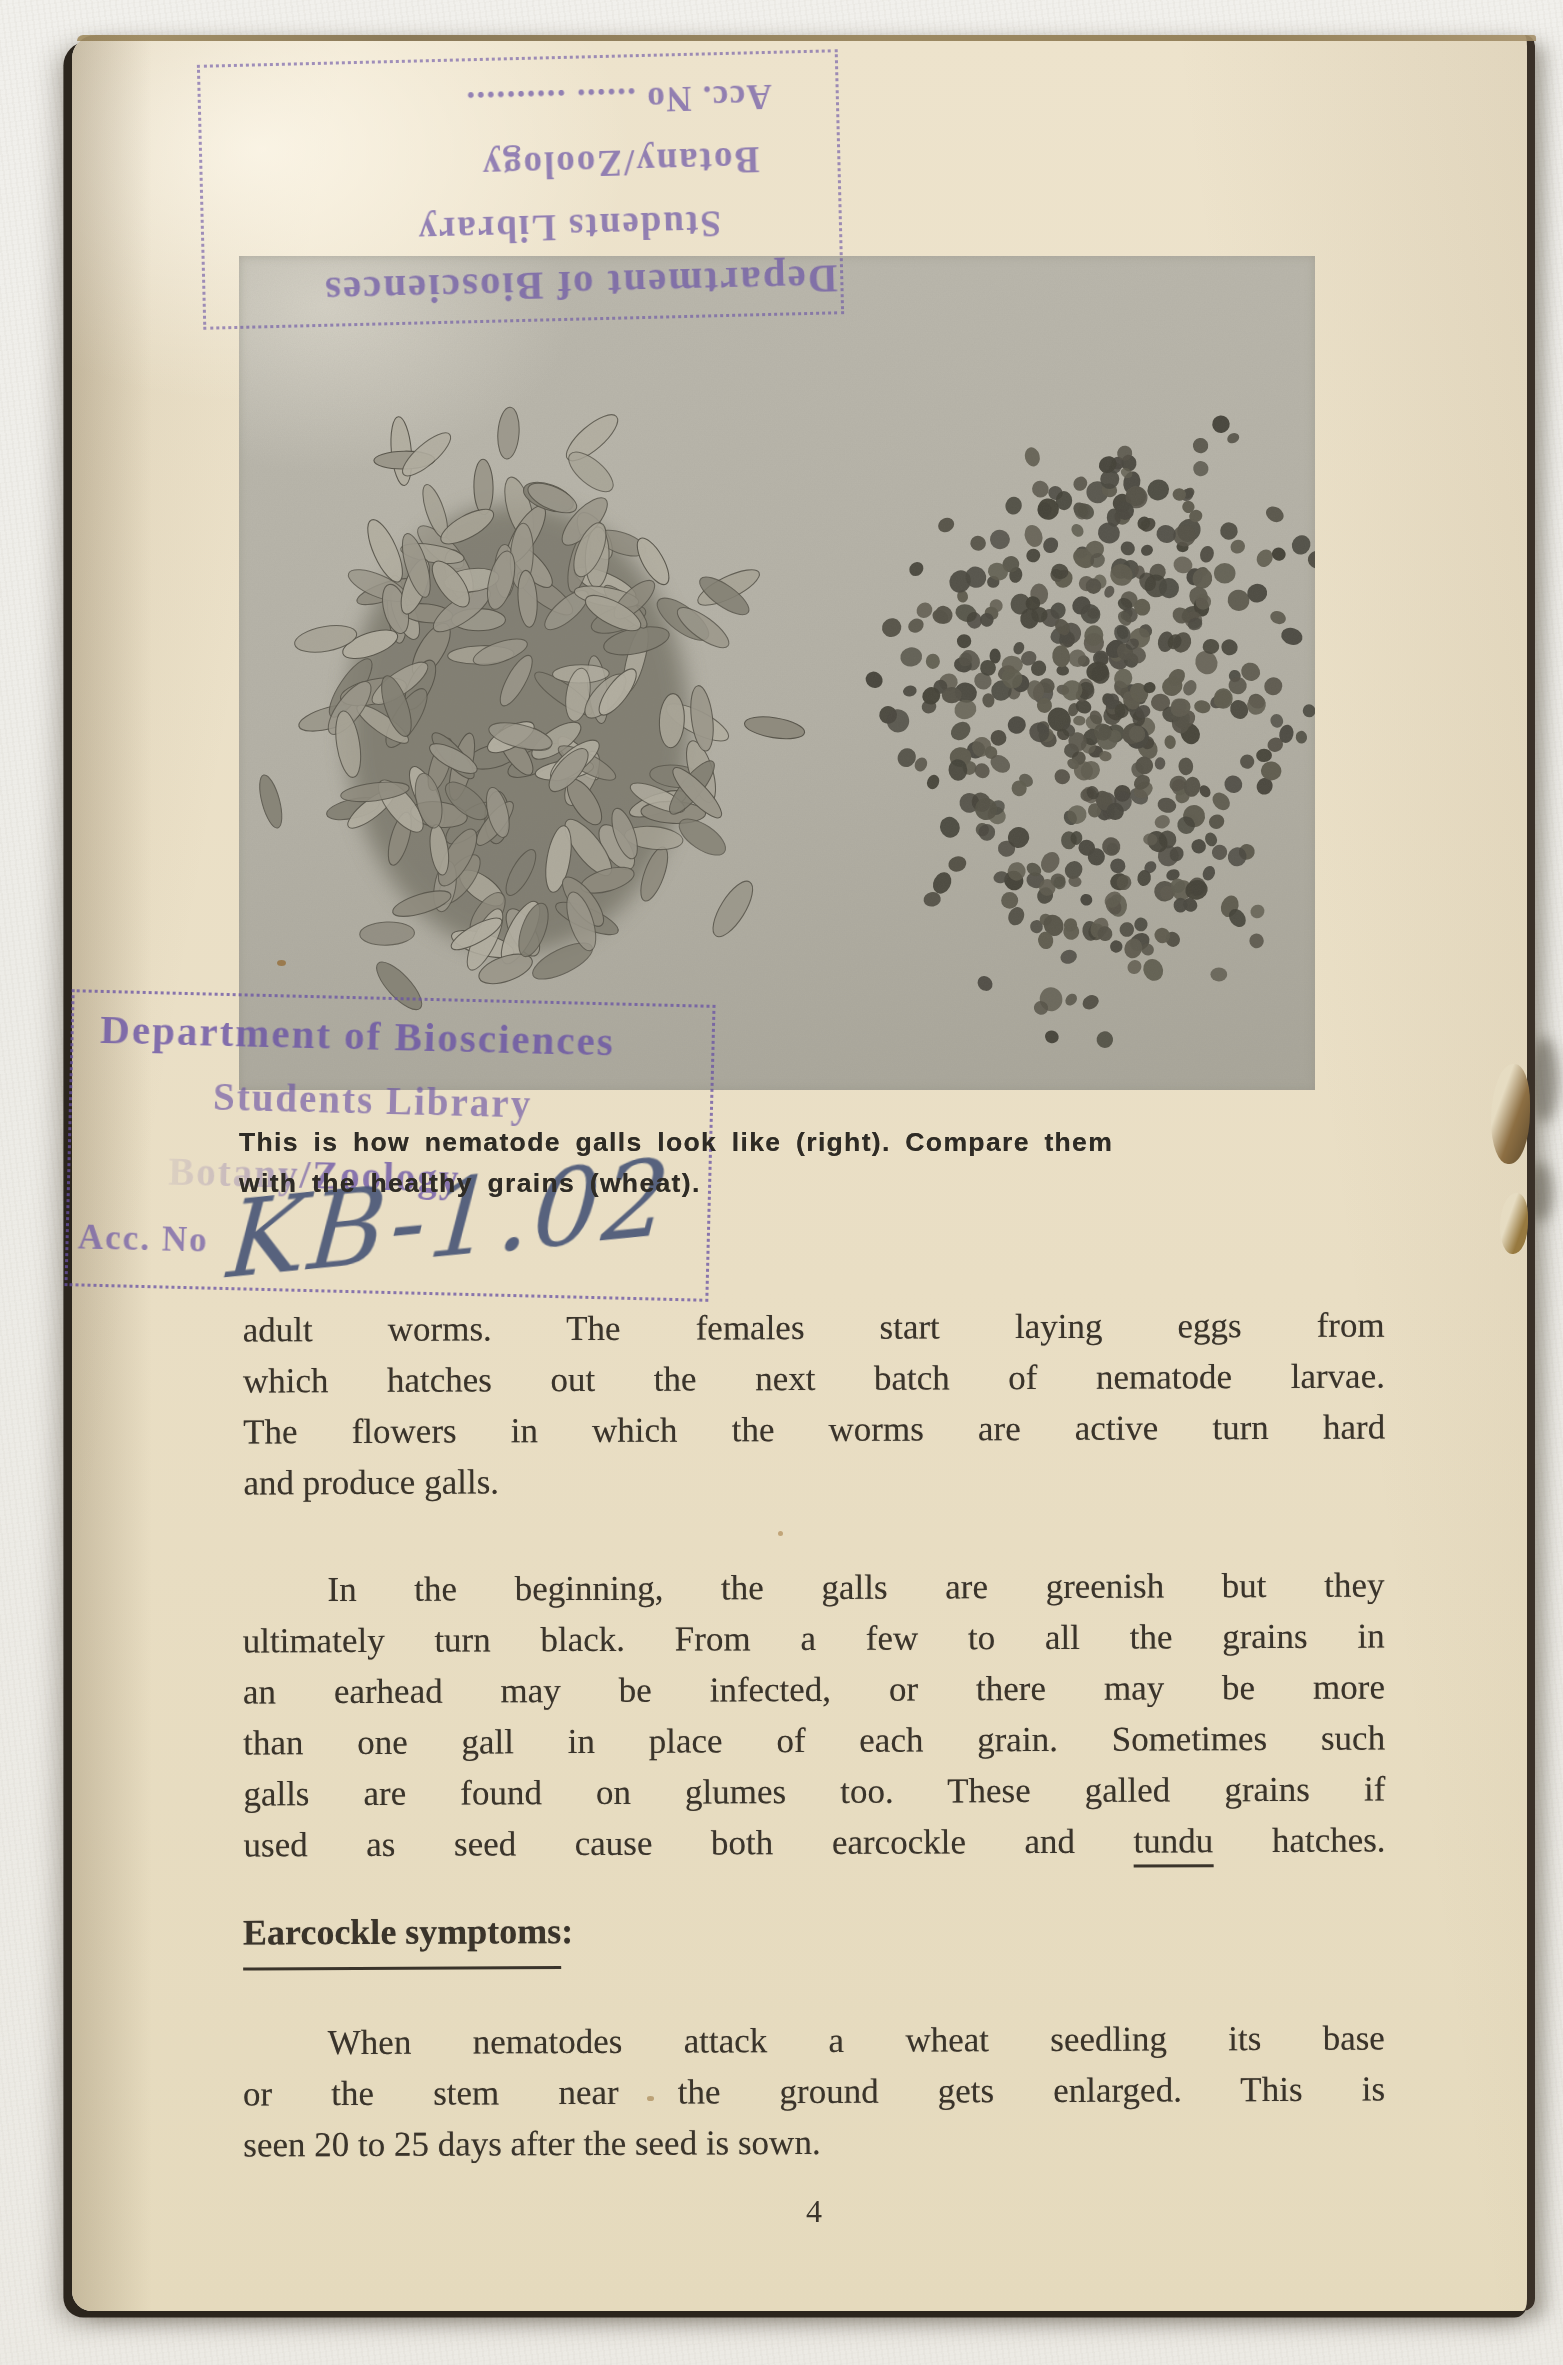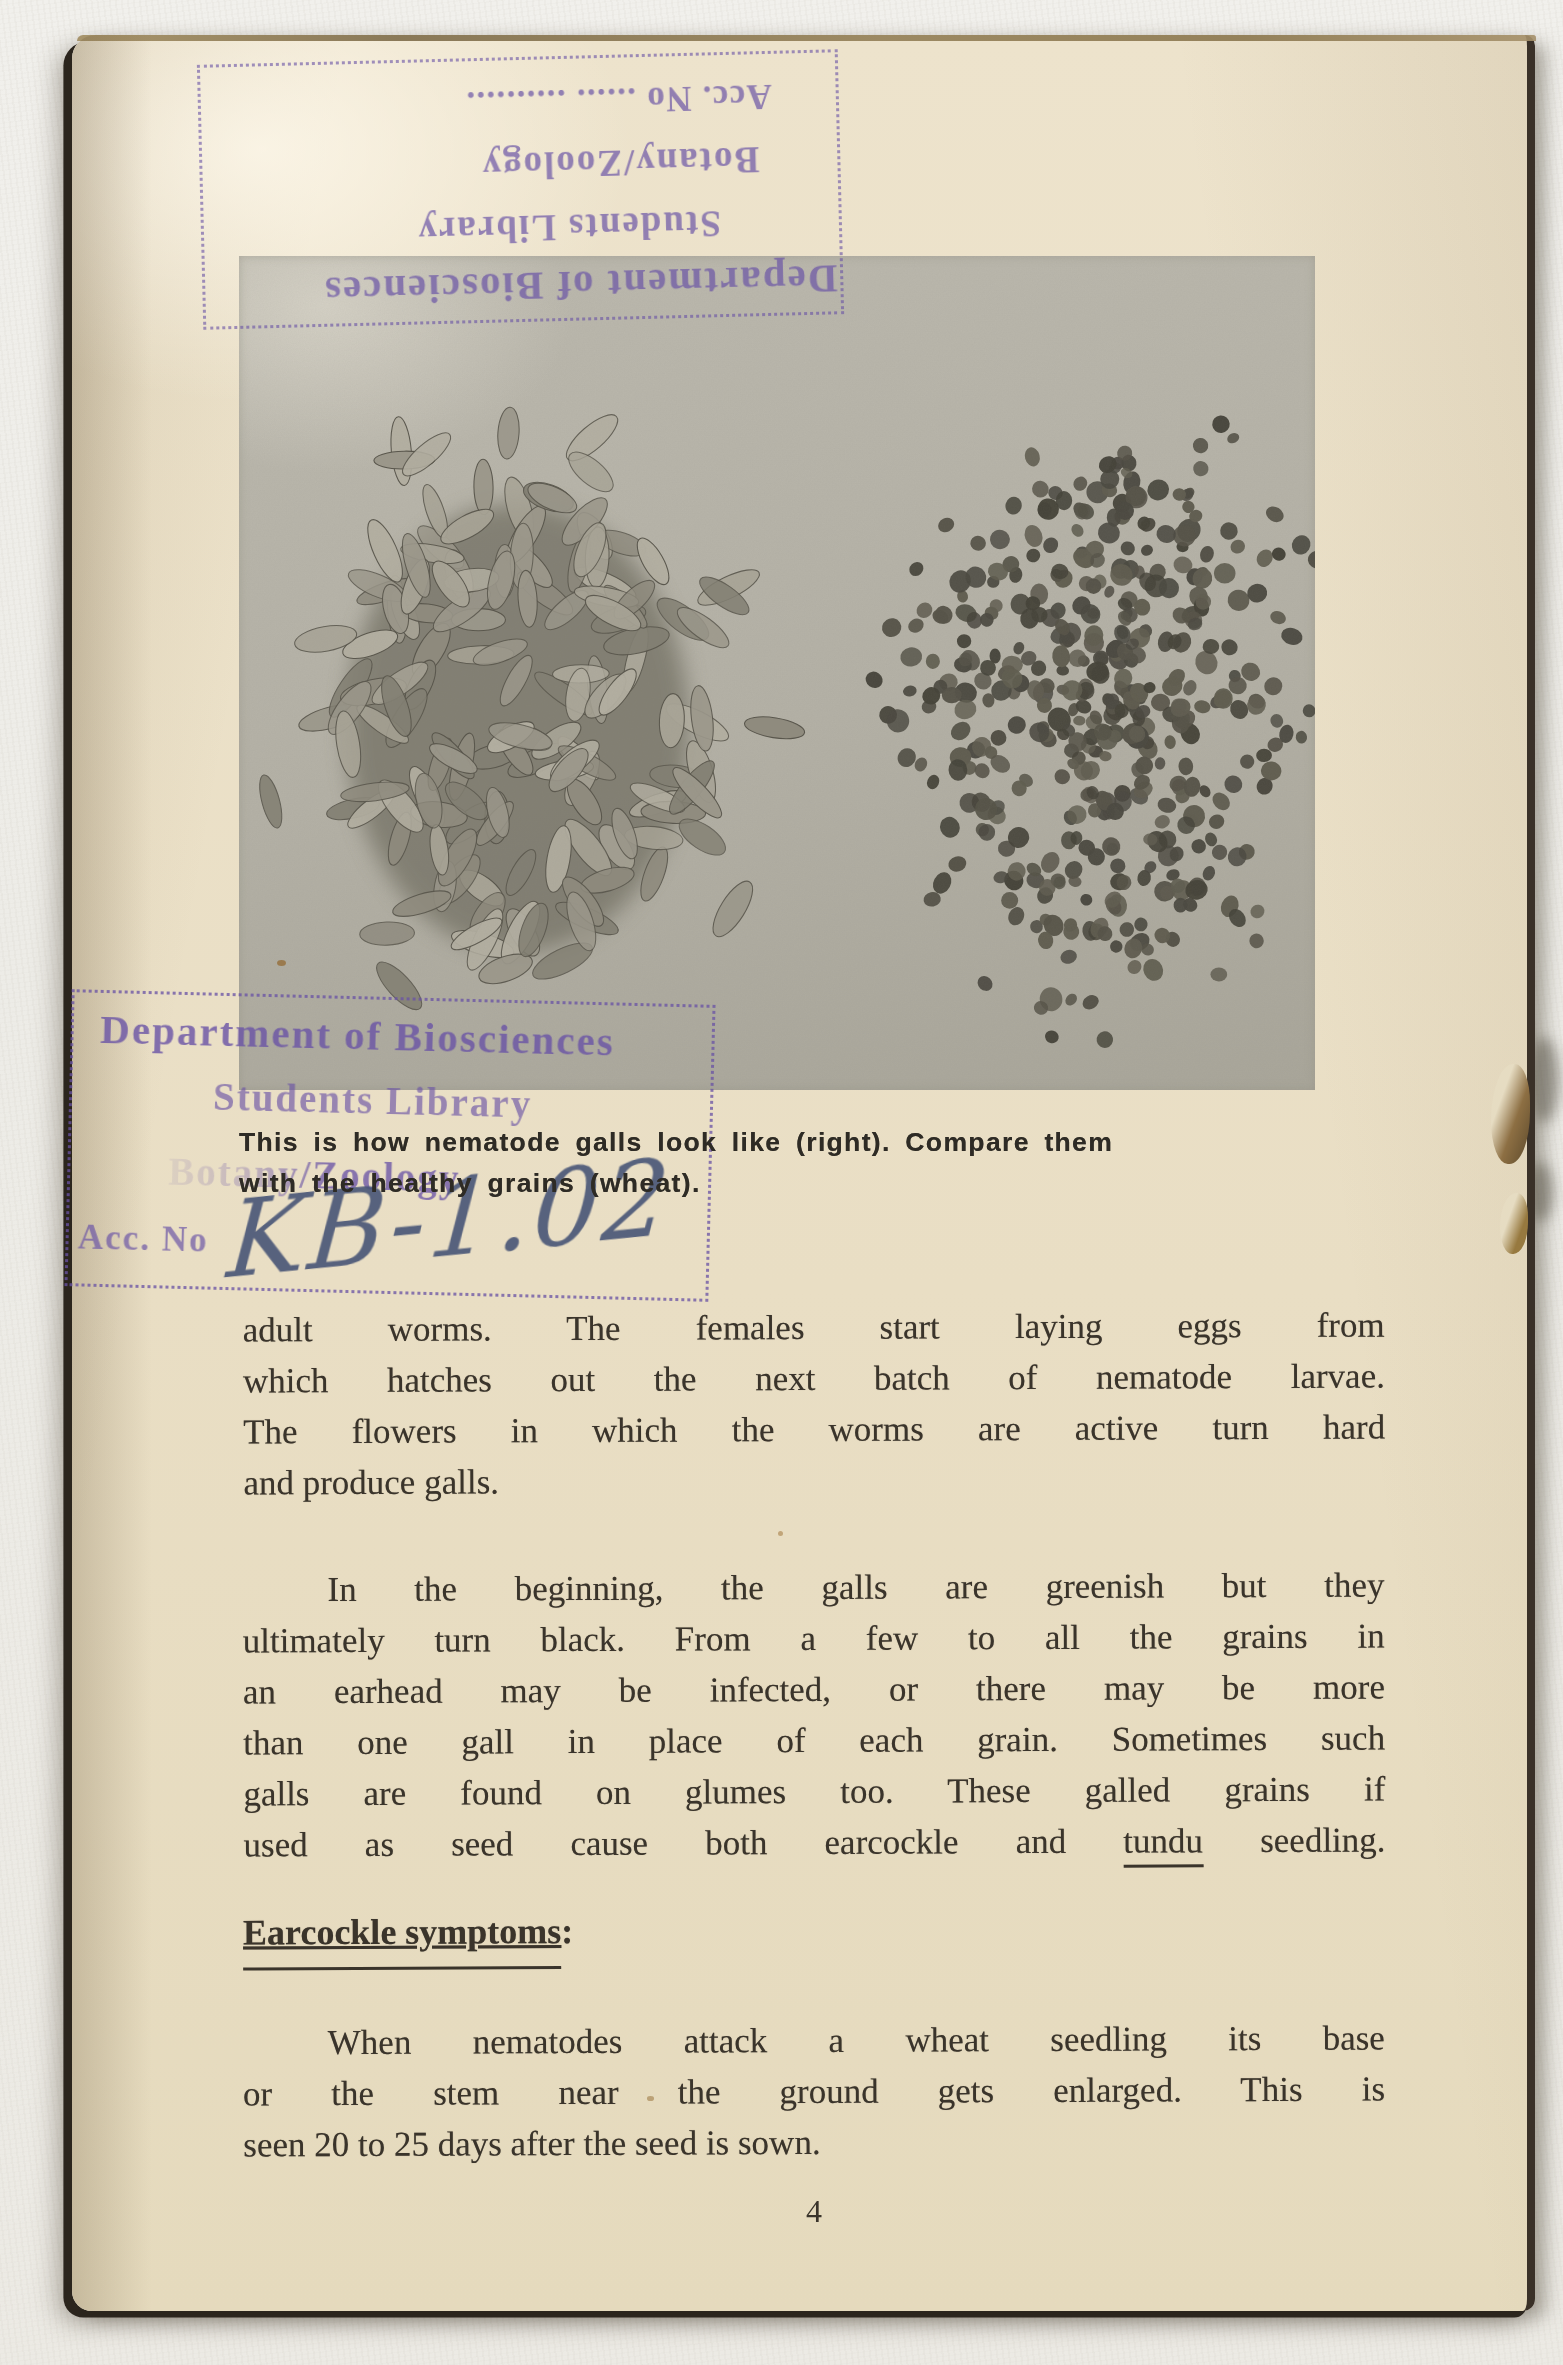--- a/index.html
+++ b/index.html
@@ -99,21 +99,21 @@
   .bline{text-align:justify;text-align-last:justify;white-space:nowrap;}
   .bline.lastl{text-align-last:left;}
   .bline.indent{padding-left:85px;}
   #para1{top:1267px;} #para2{top:1527px;} #para3{top:1980px;}
   .heading{
     position:absolute;left:171px;top:1874px;width:1142px;
     color:#3a342b;font-size:36px;font-weight:bold;
     text-shadow:0 0 0.7px rgba(58,52,43,.5);
     transform:rotate(-.25deg);
   }
-  .hd-underline{border-bottom:3.3px solid #3a342b;padding-bottom:15px;text-decoration:underline;}
+  .hd-underline{border-bottom:3.3px solid #3a342b;padding-bottom:15px;}
   .u{border-bottom:3.3px solid #3a342b;padding-bottom:4px;}
   .pagenum{
     position:absolute;left:171px;top:2158px;width:1142px;text-align:center;
     color:#3a342b;font-size:32px;
   }
   
   .tear{position:absolute;background:#a3804f;border-radius:60% 40% 55% 45%;}
   .tear1{right:-2.7px;top:1029px;width:39px;height:100px;
     background:linear-gradient(110deg,#e6dcc2 30%,#8d6f43 60%,#5d4a2c);}
   .tear2{right:-1.3px;top:1158px;width:28px;height:61px;
@@ -767,21 +767,21 @@
     <div class="bline lastl">and produce galls.</div>
   </div>
 
   <div class="bodycol" id="para2">
     <div class="bline indent">In the beginning, the galls are greenish but they</div>
     <div class="bline">ultimately turn black. From a few to all the grains in</div>
     <div class="bline">an earhead may be infected, or there may be more</div>
     <div class="bline">than one gall in place of each grain. Sometimes such</div>
     <div class="bline">galls are found on glumes too. These galled grains if</div>
     <div class="bline">
-      <span>used as seed cause both earcockle and </span><span class="u">tundu</span><span> seedling.</span>
+      <span>used as seed cause both earcockle and </span><span class="u">tundu</span><span> hatches.</span>
     </div>
   </div>
 
   <div class="heading">
     <span class="hd-underline">Earcockle symptoms</span><span>:</span>
   </div>
 
   <div class="bodycol" id="para3">
     <div class="bline indent">When nematodes attack a wheat seedling its base</div>
     <div class="bline">or the stem near the ground gets enlarged. This is</div>

